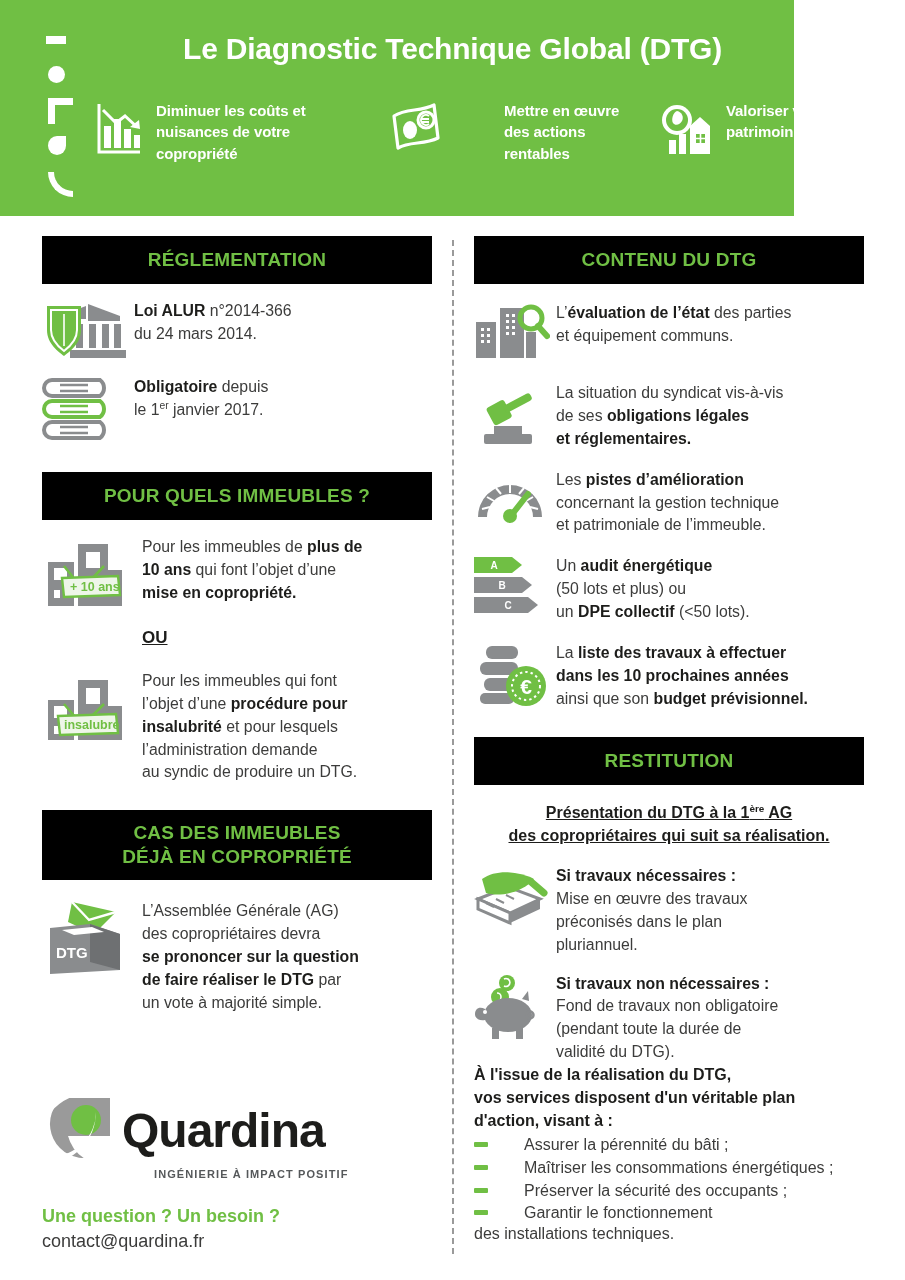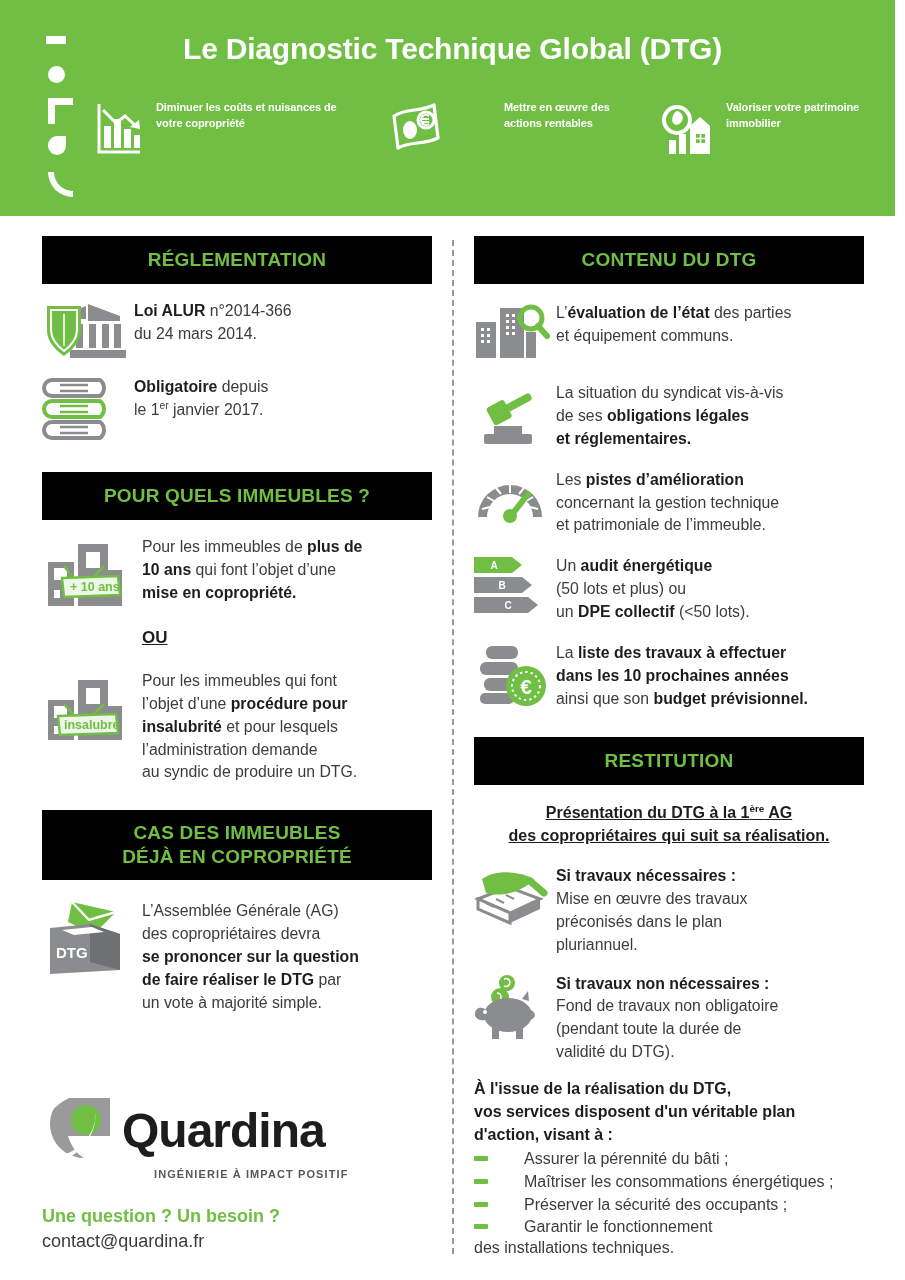--- a/index.html
+++ b/index.html
@@ -8,21 +8,21 @@
     background:#ffffff;
     font-family:"Liberation Sans", sans-serif;
     color:#3c3c3b;
     overflow:hidden;
     position:relative;
   }
   .page{position:relative;width:905px;height:1280px;}
 
   
   .header{
-    position:absolute;left:0;top:0;width:895px;height:216px;
+    position:absolute;left:0;top:0;width:794px;height:216px;
     background:#70bf44;
   }
   .brandmark{
     position:absolute;left:44px;top:36px;width:30px;height:150px;
   }
   .bm{position:absolute;background:#ffffff;}
   .bm1{left:2px;top:0px;width:20px;height:8px;}
   .bm2{left:4px;top:30px;width:17px;height:17px;border-radius:50%;}
   .bm3{left:4px;top:62px;width:18px;height:19px;
        background:none;border-left:7px solid #fff;border-top:7px solid #fff;}
@@ -32,21 +32,21 @@
        border-left:6px solid #fff;border-bottom:6px solid #fff;border-radius:0 0 0 100%;}
 
   .title{
     position:absolute;left:0;top:32px;width:905px;text-align:center;
     font-size:30px;font-weight:bold;color:#ffffff;letter-spacing:-0.2px;
   }
   .hl-row{position:absolute;left:0;top:100px;width:905px;height:90px;}
   .hl{position:absolute;top:0;display:flex;align-items:flex-start;}
   .hl .ico{flex:0 0 auto;margin-right:14px;margin-top:2px;}
   .hl .txt{
-    font-size:11px;font-weight:bold;color:#ffffff;line-height:1.42;
+    font-size:15px;font-weight:bold;color:#ffffff;line-height:1.42;
     letter-spacing:-0.1px;
   }
   .hl-a{left:96px;width:260px;}
   .hl-b{left:390px;width:230px;gap:48px;}
   .hl-c{left:660px;width:230px;}
 
   
   .col-left{position:absolute;left:42px;top:236px;width:390px;}
   .col-right{position:absolute;left:474px;top:236px;width:390px;}
   .divider{
@@ -72,21 +72,20 @@
     text-decoration:underline;margin:14px 0 22px 100px;
   }
 
   .center-note{
     text-align:center;font-size:16px;font-weight:bold;color:#1d1d1b;
     line-height:1.45;margin:16px 4px 18px 4px;text-decoration:underline;
   }
 
   .closing{
     font-size:16px;font-weight:bold;color:#1d1d1b;line-height:1.42;
-    margin-top:14px;
   }
   .bullets{margin-top:2px;}
   .blt{display:flex;align-items:flex-start;font-size:16px;line-height:1.42;color:#3c3c3b;gap:28px;}
   .blt .dash{
     flex:0 0 auto;width:14px;height:5px;background:#70bf44;
     margin:8px 8px 0 0;border-radius:1px;
   }
 
   
   .footer{position:absolute;left:42px;top:1096px;width:400px;}

